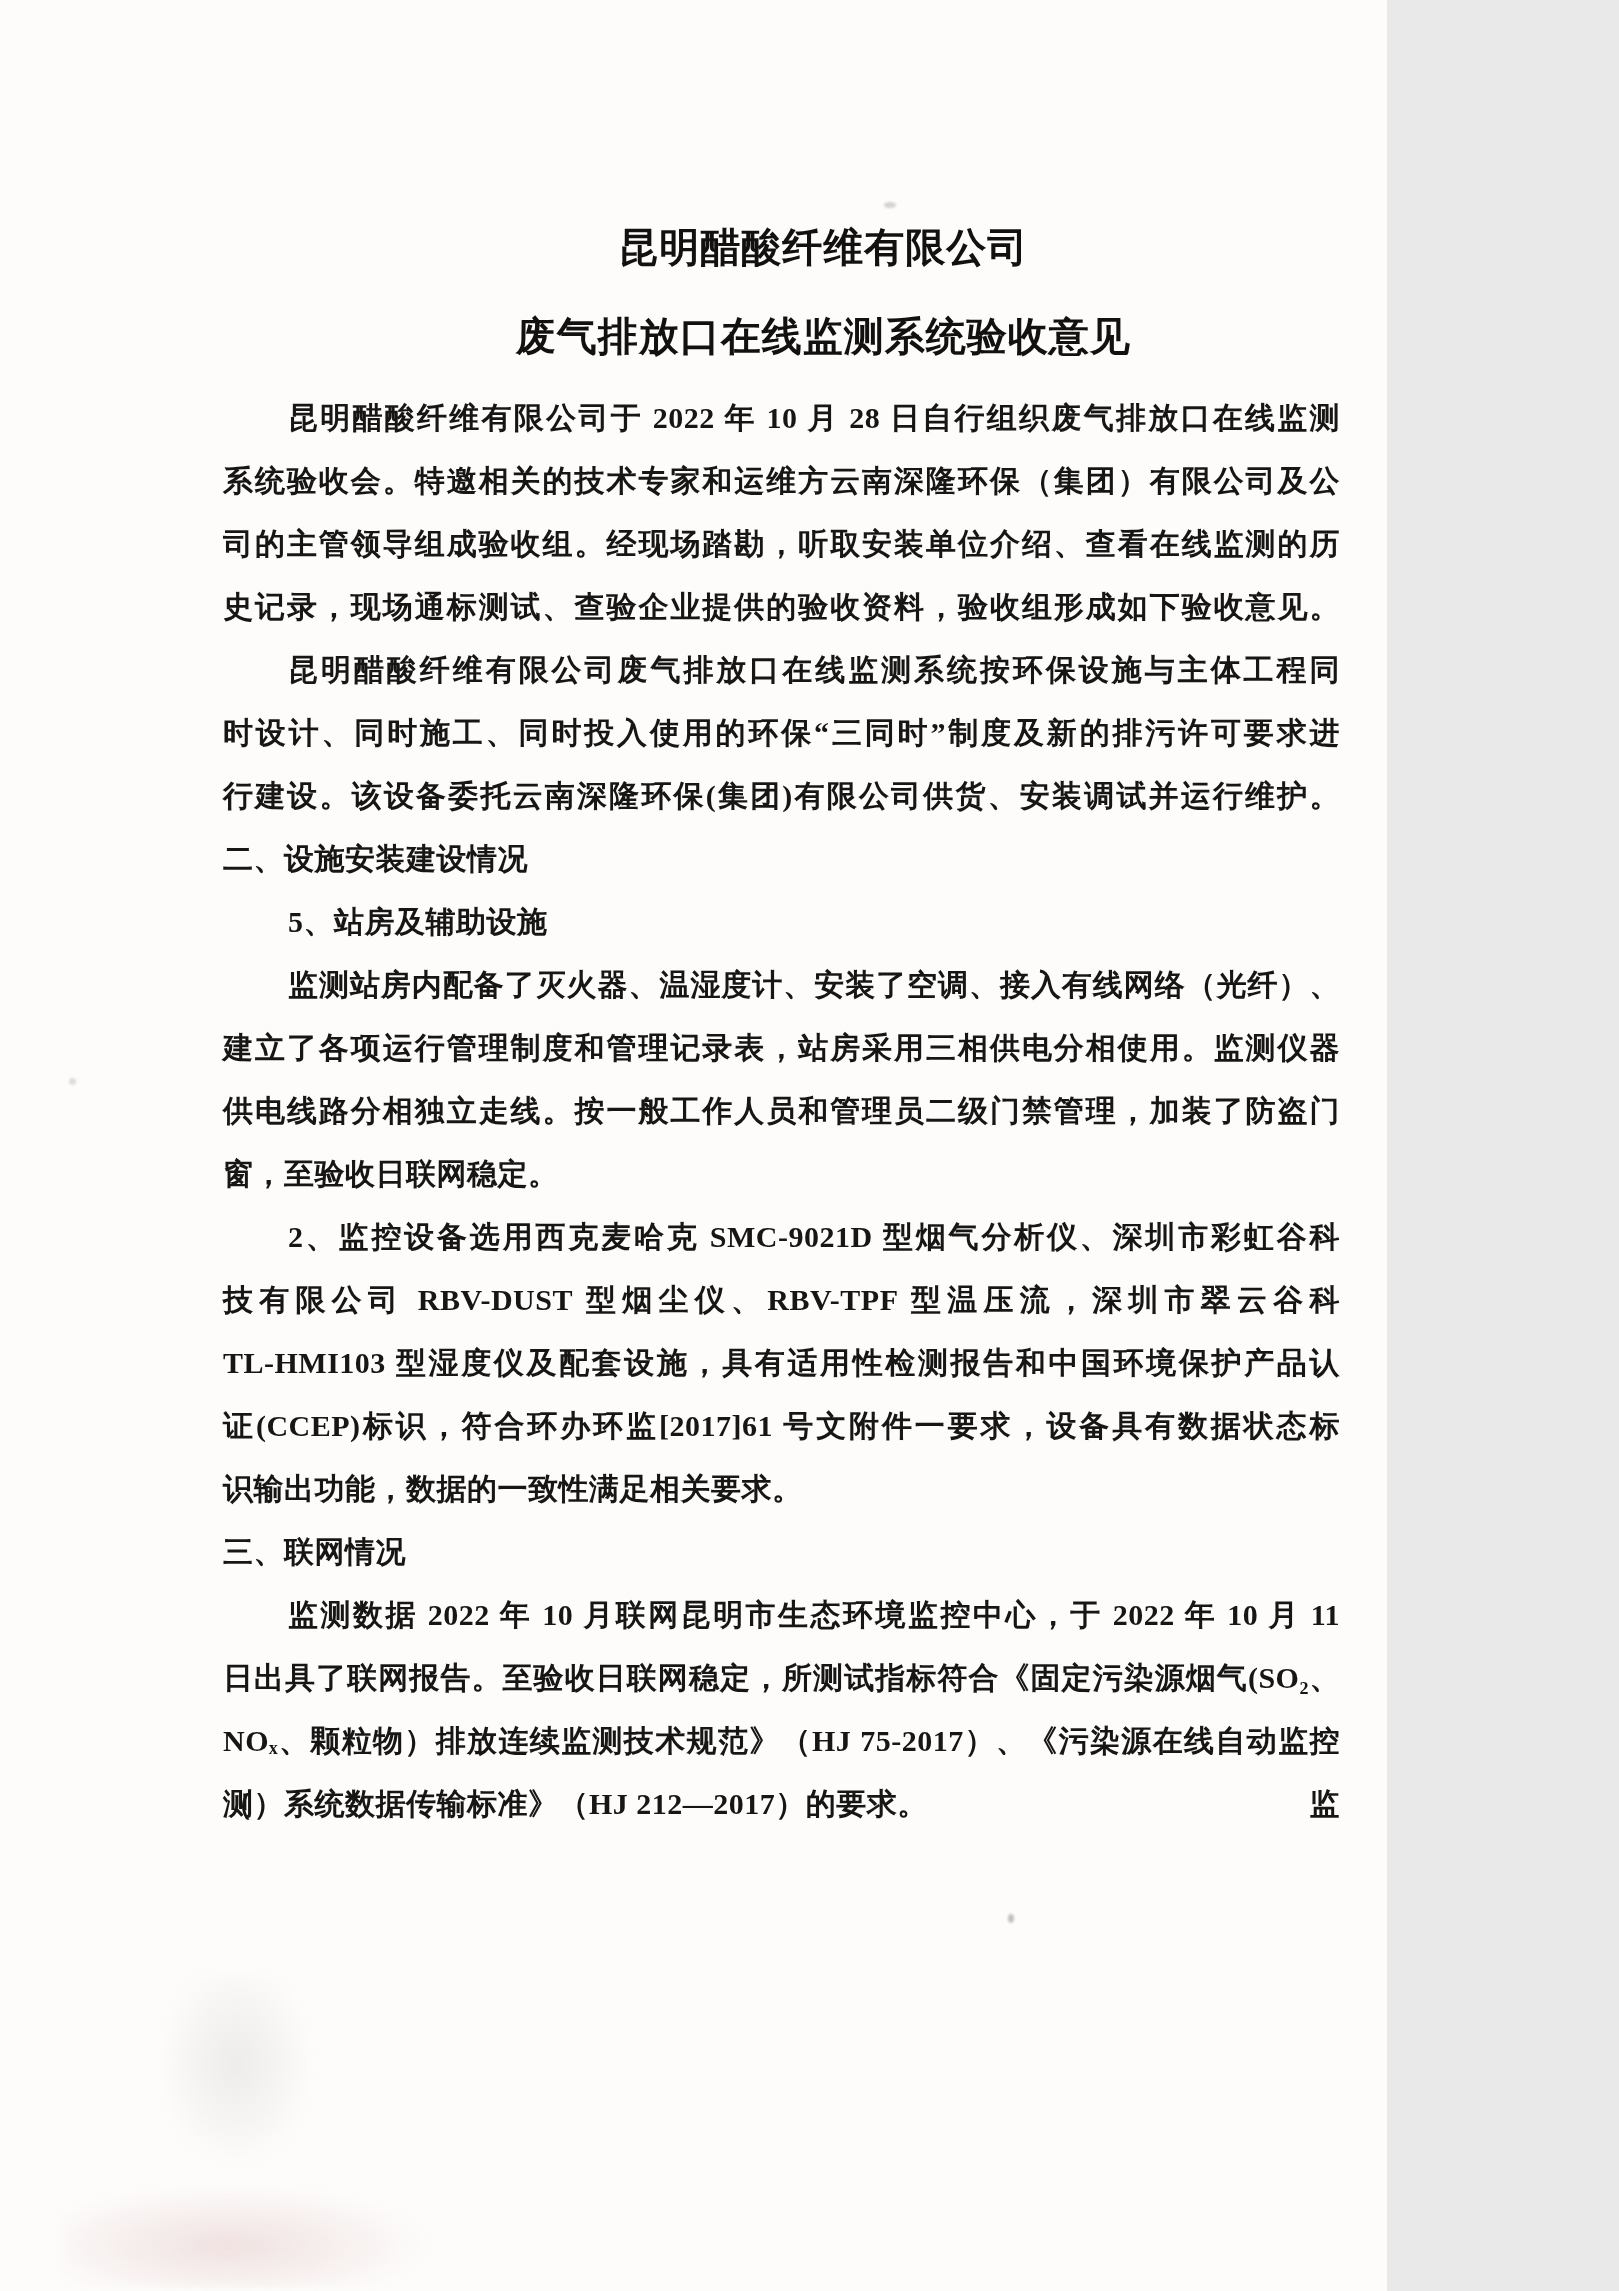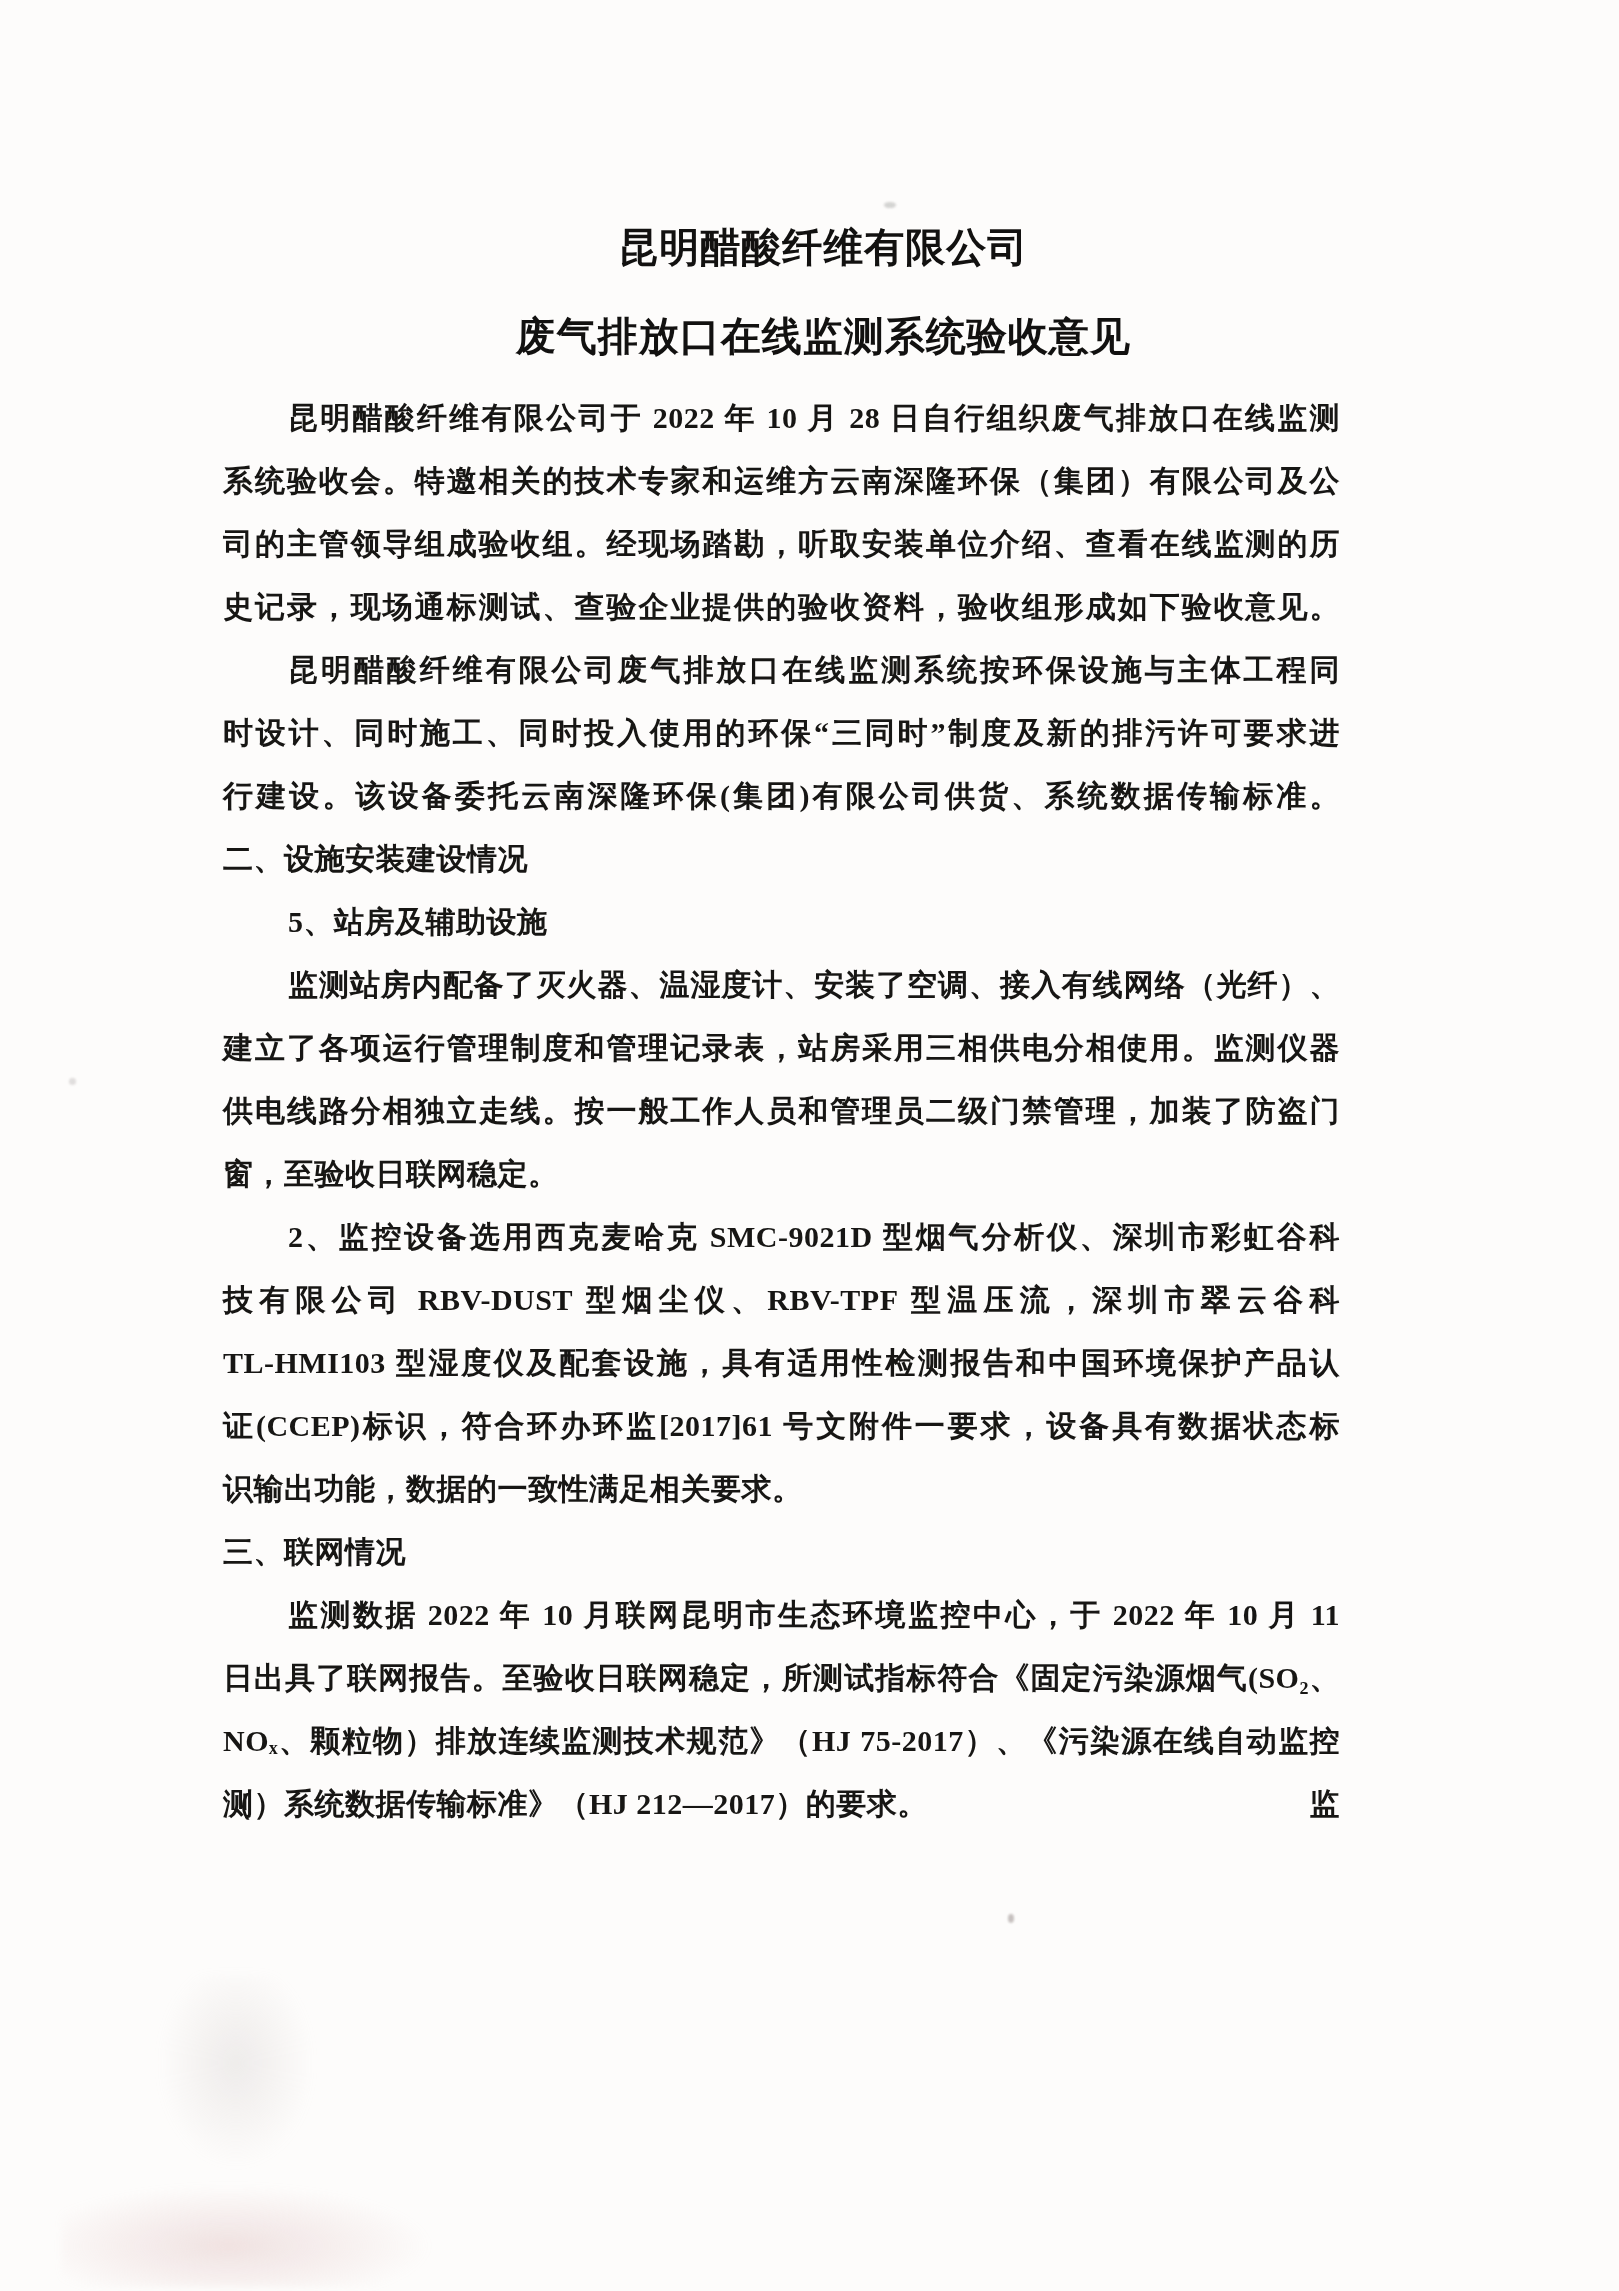--- a/index.html
+++ b/index.html
@@ -3,21 +3,21 @@
 <meta charset="utf-8">
 <style>
   html, body { margin: 0; padding: 0; }
   body {
     width: 1619px; height: 2292px;
     background: #e9e9e9;
     font-family: "Liberation Serif", "DejaVu Serif", serif;
   }
   .page {
     position: relative;
-    width: 1619px; height: 2292px;
+    width: 1387px; height: 2292px;
     background: #fdfcfb;
     overflow: hidden;
     color: #151412;
   }
   .doc-title {
     position: absolute;
     left: 13.7px; width: 1619px;
     text-align: center;
     font-weight: bold;
     font-size: 40px;
@@ -84,21 +84,21 @@
 
   <div class="doc-title" id="report-title">废气排放口在线监测系统验收意见</div>
 
   <div class="doc-body">
     <div class="line fill indent">昆明醋酸纤维有限公司于 2022 年 10 月 28 日自行组织废气排放口在线监测</div>
     <div class="line fill">系统验收会。特邀相关的技术专家和运维方云南深隆环保（集团）有限公司及公</div>
     <div class="line fill">司的主管领导组成验收组。经现场踏勘，听取安装单位介绍、查看在线监测的历</div>
     <div class="line fill">史记录，现场通标测试、查验企业提供的验收资料，验收组形成如下验收意见。</div>
     <div class="line fill indent">昆明醋酸纤维有限公司废气排放口在线监测系统按环保设施与主体工程同</div>
     <div class="line fill">时设计、同时施工、同时投入使用的环保“三同时”制度及新的排污许可要求进</div>
-    <div class="line fill">行建设。该设备委托云南深隆环保(集团)有限公司供货、系统数据传输标准。</div>
+    <div class="line fill">行建设。该设备委托云南深隆环保(集团)有限公司供货、安装调试并运行维护。</div>
     <div class="line">二、设施安装建设情况</div>
     <div class="line indent">5、站房及辅助设施</div>
     <div class="line fill indent">监测站房内配备了灭火器、温湿度计、安装了空调、接入有线网络（光纤）、</div>
     <div class="line fill">建立了各项运行管理制度和管理记录表，站房采用三相供电分相使用。监测仪器</div>
     <div class="line fill">供电线路分相独立走线。按一般工作人员和管理员二级门禁管理，加装了防盗门</div>
     <div class="line">窗，至验收日联网稳定。</div>
     <div class="line fill indent">2、监控设备选用西克麦哈克 SMC-9021D 型烟气分析仪、深圳市彩虹谷科</div>
     <div class="line fill">技有限公司 RBV-DUST 型烟尘仪、RBV-TPF 型温压流，深圳市翠云谷科</div>
     <div class="line fill">TL-HMI103 型湿度仪及配套设施，具有适用性检测报告和中国环境保护产品认</div>
     <div class="line fill">证(CCEP)标识，符合环办环监[2017]61 号文附件一要求，设备具有数据状态标</div>

